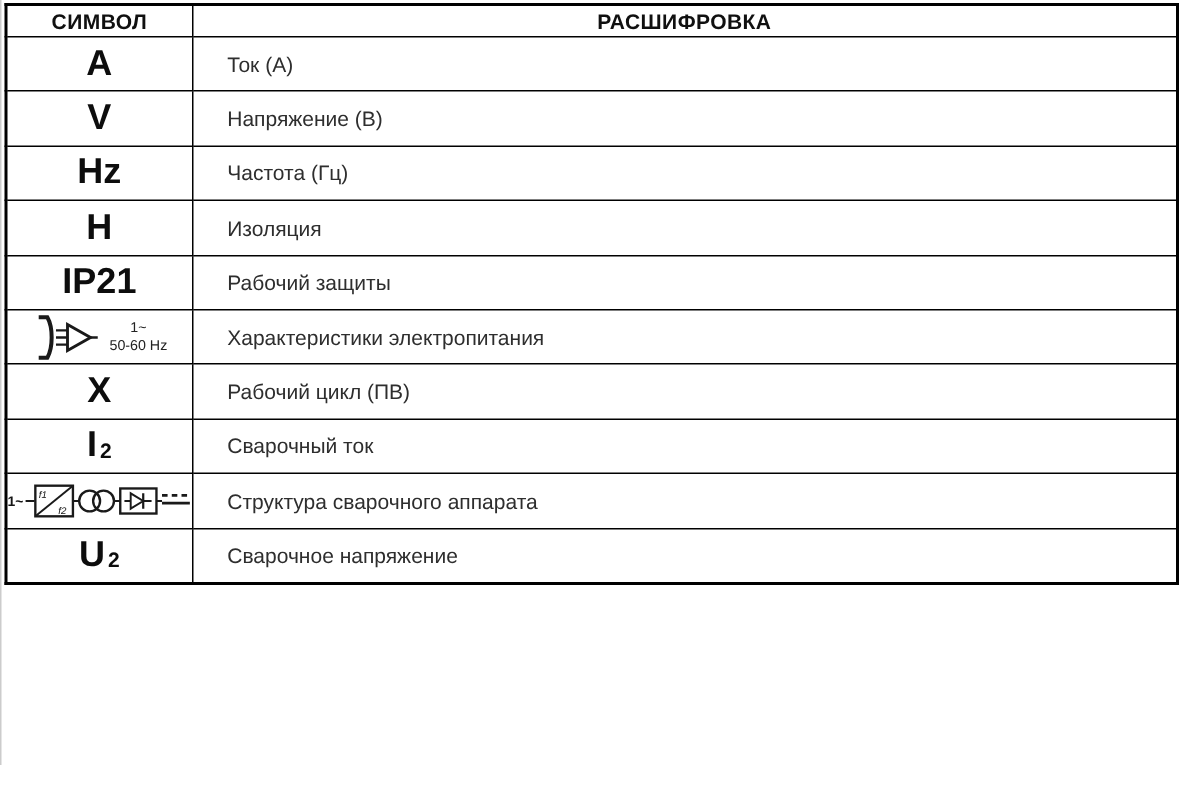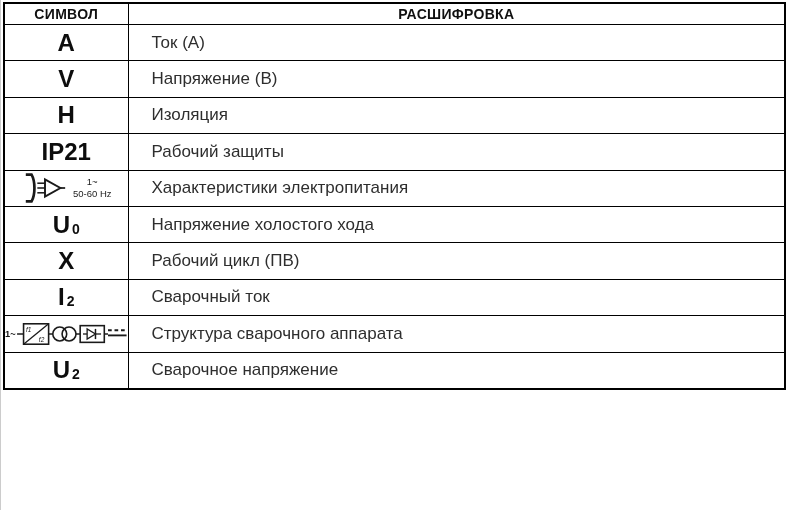--- a/index.html
+++ b/index.html
@@ -40,21 +40,21 @@
     text-align: center;
     letter-spacing: 0.3px;
   }
   col.col-sym { width: 124px; }
   td.cell-sym {
     height: 35.4px;
     text-align: center;
     vertical-align: middle;
   }
   td.cell-desc {
-    font-size: 17px;
+    font-size: 14px;
     color: #2e2e2e;
     padding-left: 23px;
     vertical-align: middle;
   }
   .sym-text {
     font-size: 24px;
     font-weight: bold;
     color: #0d0d0d;
     line-height: 1;
   }
@@ -106,20 +106,24 @@
   <tr>
     <td class="cell-sym"><span class="sym-text">A</span></td>
     <td class="cell-desc">Ток (А)</td>
   </tr>
 
   <tr>
     <td class="cell-sym"><span class="sym-text">V</span></td>
     <td class="cell-desc">Напряжение (В)</td>
   </tr>
 
+  <tr>
+    <td class="cell-sym"><span class="sym-text">Hz</span></td>
+    <td class="cell-desc">Частота (Гц)</td>
+  </tr>
 
 
   <tr>
     <td class="cell-sym"><span class="sym-text">H</span></td>
     <td class="cell-desc">Изоляция</td>
   </tr>
 
   <tr>
     <td class="cell-sym"><span class="sym-text">IP21</span></td>
     <td class="cell-desc">Рабочий защиты</td>
@@ -138,24 +142,20 @@
     </svg>
     <span class="pw-labels">
       <div>1~</div>
       <div>50-60 Hz</div>
     </span>
   </span>
 </td>
     <td class="cell-desc">Характеристики электропитания</td>
   </tr>
 
-  <tr>
-    <td class="cell-sym"><span class="sym-text">U</span><span class="sym-text sym-sub">0</span></td>
-    <td class="cell-desc">Напряжение холостого хода</td>
-  </tr>
 
   <tr>
     <td class="cell-sym"><span class="sym-text">X</span></td>
     <td class="cell-desc">Рабочий цикл (ПВ)</td>
   </tr>
 
 
   <tr>
     <td class="cell-sym"><span class="sym-text">I</span><span class="sym-text sym-sub">2</span></td>
     <td class="cell-desc">Сварочный ток</td>

